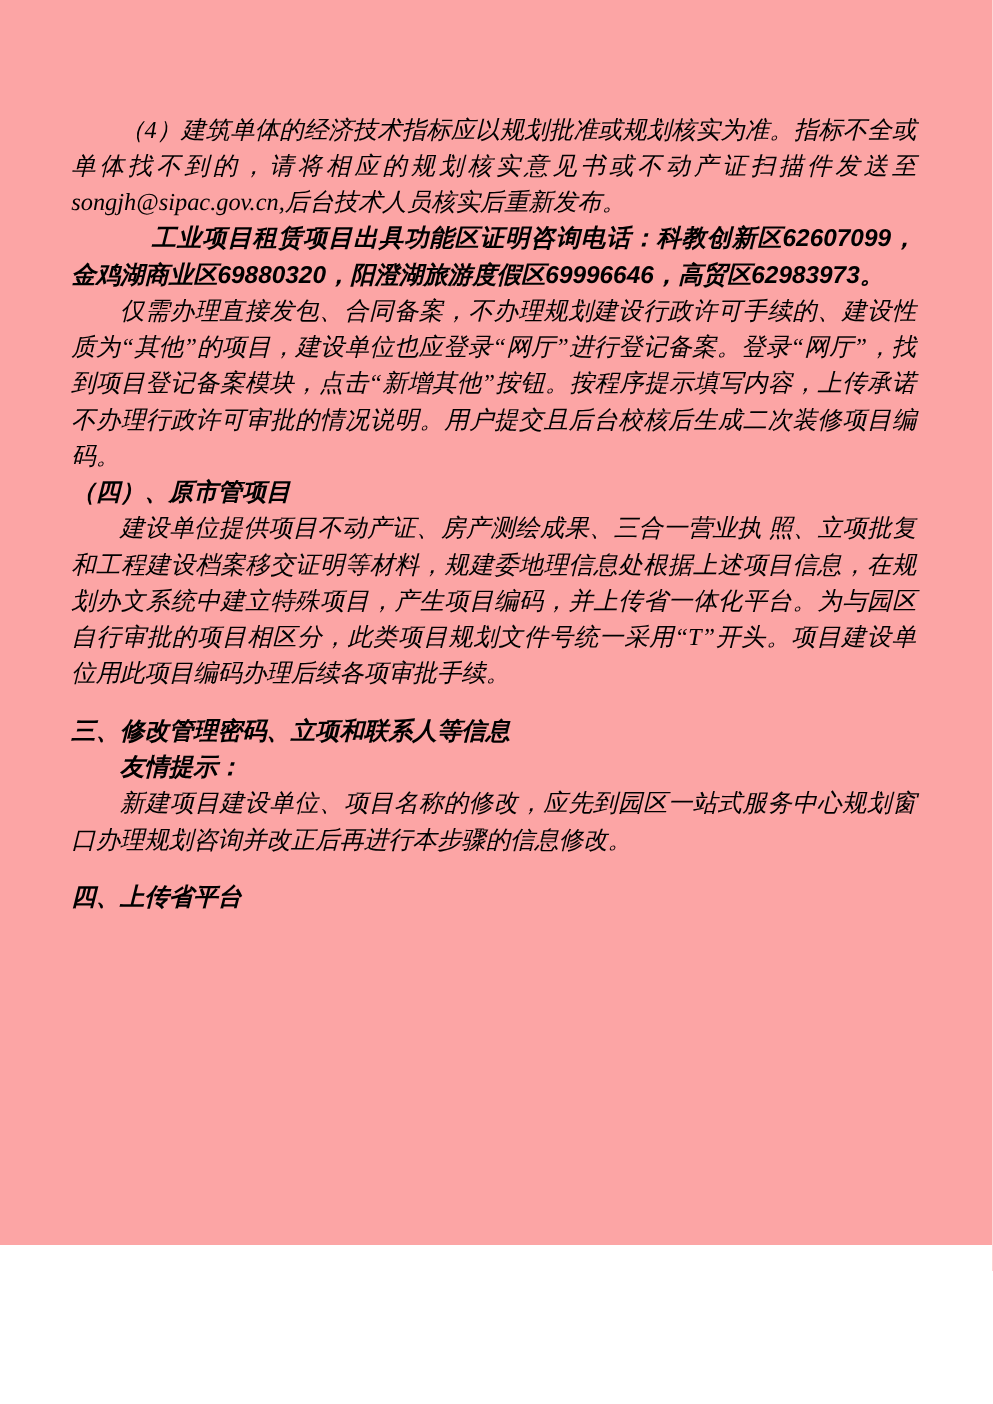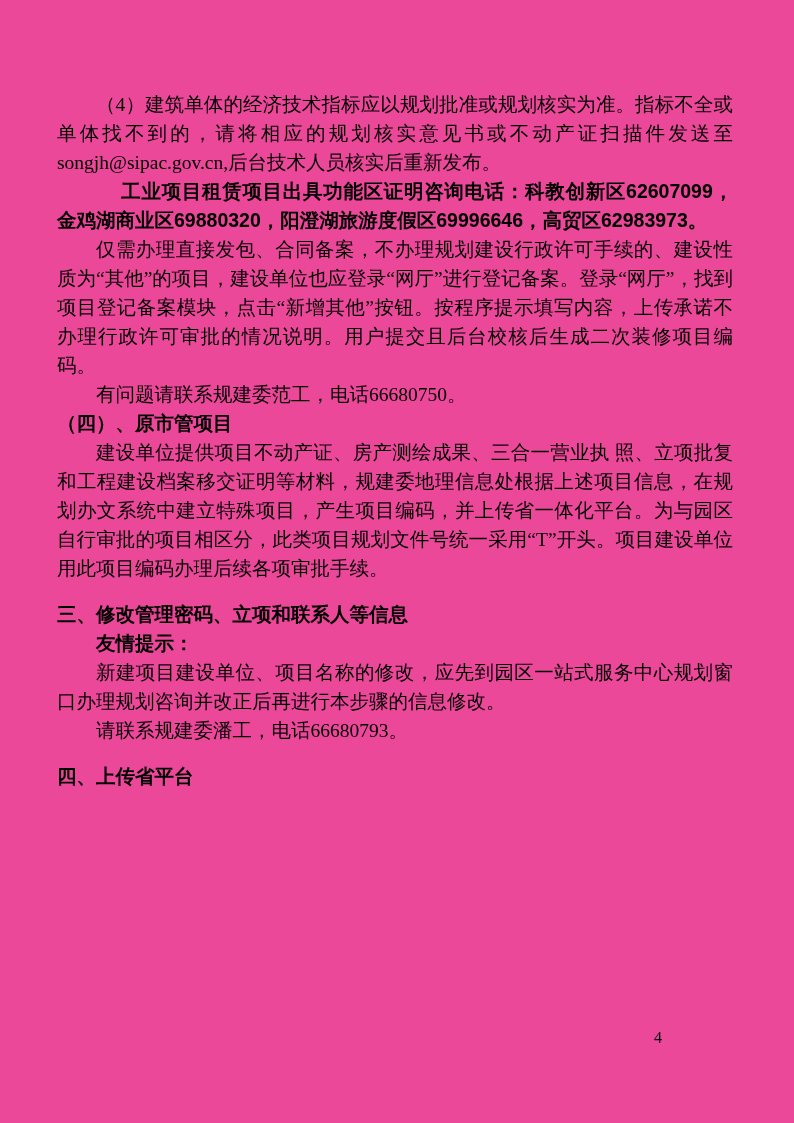--- a/index.html
+++ b/index.html
@@ -3,25 +3,26 @@
 <meta charset="utf-8">
 <style>
   html, body {
     margin: 0;
     padding: 0;
     background: #ffffff;
   }
   .page {
     position: relative;
     width: 794px;
-    height: 1123px;
-    background: #ec4899;
+    height: 996px;
+    background: #fca5a5;
     overflow: hidden;
     font-family: "Liberation Serif", "DejaVu Serif", serif;
     color: #000000;
+    font-style: italic;
   }
   .doc {
     position: absolute;
     top: 90px;
     left: 57px;
     width: 676px;
     font-size: 19.5px;
     line-height: 29px;
     text-align: justify;
   }
@@ -76,35 +77,33 @@
 <div class="page">
   <div class="doc">
 
     <p class="para">（4）建筑单体的经济技术指标应以规划批准或规划核实为准。指标不全或单体找不到的，请将相应的规划核实意见书或不动产证扫描件发送至songjh@sipac.gov.cn,后台技术人员核实后重新发布。</p>
 
     <p class="para-wide-indent bold-song">工业项目租赁项目出具功能区证明咨询电话：科教创新区62607099，金鸡湖商业区69880320，阳澄湖旅游度假区69996646，高贸区62983973。</p>
 
 
     <p class="para">仅需办理直接发包、合同备案，不办理规划建设行政许可手续的、建设性质为“其他”的项目，建设单位也应登录“网厅”进行登记备案。登录“网厅”，找到项目登记备案模块，点击“新增其他”按钮。按程序提示填写内容，上传承诺不办理行政许可审批的情况说明。用户提交且后台校核后生成二次装修项目编码。</p>
 
-    <p class="para">有问题请联系规建委范工，电话66680750。</p>
 
     <p class="heading">（四）、原市管项目</p>
 
     <p class="para">建设单位提供项目不动产证、房产测绘成果、三合一营业执 照、立项批复和工程建设档案移交证明等材料，规建委地理信息处根据上述项目信息，在规划办文系统中建立特殊项目，产生项目编码，并上传省一体化平台。为与园区自行审批的项目相区分，此类项目规划文件号统一采用“T”开头。项目建设单位用此项目编码办理后续各项审批手续。</p>
 
 
     <p class="section-heading">三、修改管理密码、立项和联系人等信息</p>
 
 
     <p class="tip-heading">友情提示：</p>
 
     <p class="para">新建项目建设单位、项目名称的修改，应先到园区一站式服务中心规划窗口办理规划咨询并改正后再进行本步骤的信息修改。</p>
 
-    <p class="para">请联系规建委潘工，电话66680793。</p>
 
     <p class="section-heading">四、上传省平台</p>
 
 
   </div>
 
   <div class="page-number">4</div>
 </div>
 
 </body></html>

